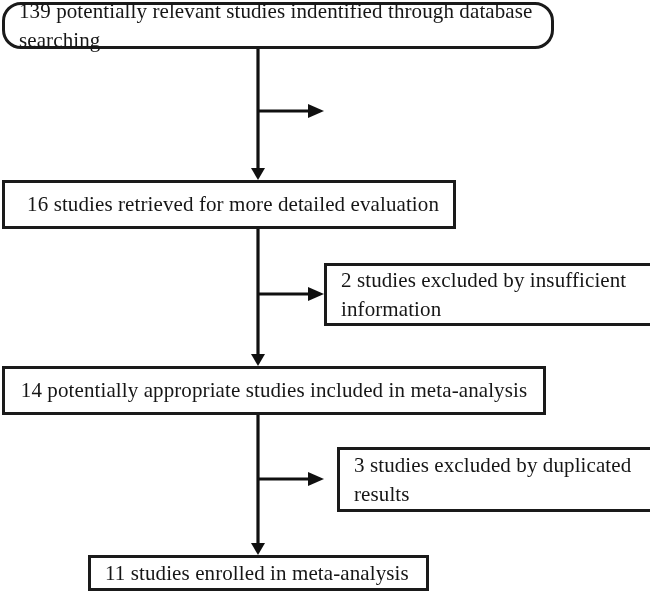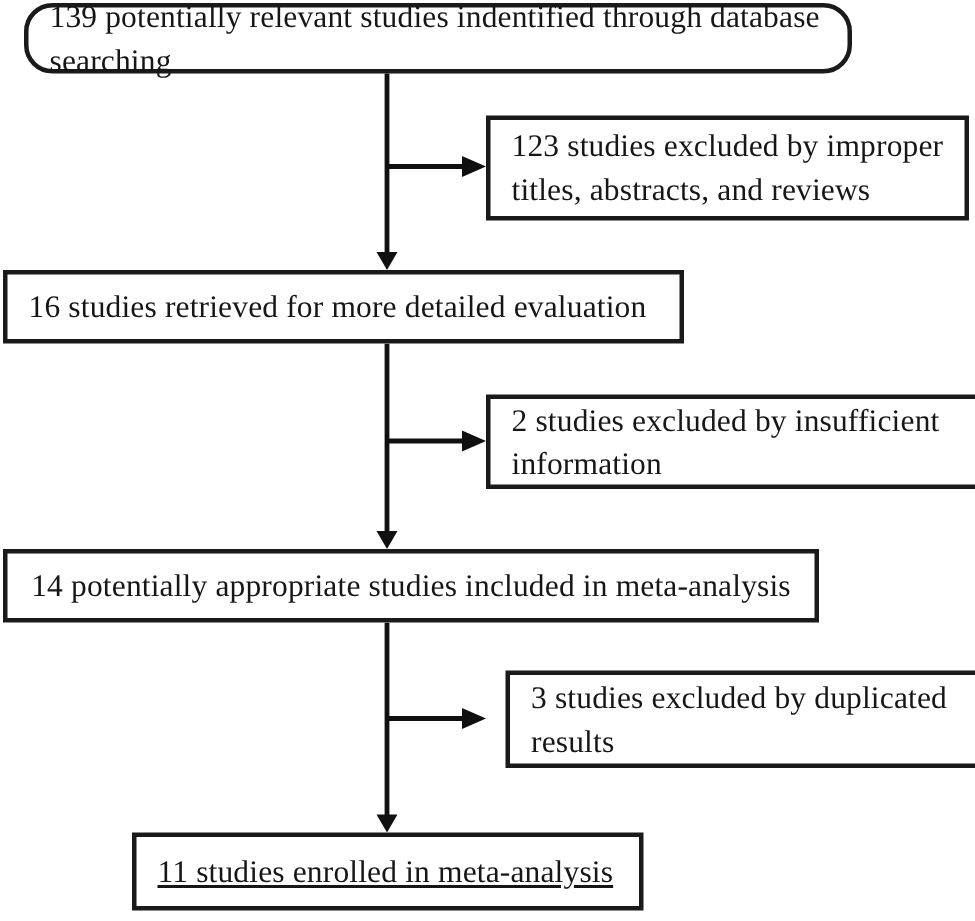--- a/index.html
+++ b/index.html
@@ -30,24 +30,24 @@
     font-size: 21px;
     line-height: 1.36;
     letter-spacing: 0.1px;
   }
   .flow-box .box-text {
     display: block;
     white-space: pre-line;
     text-align: left;
   }
   
-  #box-identified { left: 16px;  top: 2px;   width: 552px; height: 47px; border-radius: 19px; }
-  #box-retrieved  { left: 2px;  top: 180px; width: 454px; height: 49px; }
+  #box-identified { left: 2px;  top: 2px;   width: 552px; height: 47px; border-radius: 19px; }
+  #box-retrieved  { left: 2px;  top: 180px; width: 454px; height: 49px; align-items: flex-end; }
   #box-appropriate{ left: 2px;  top: 366px; width: 544px; height: 49px; align-items: center; }
-  #box-enrolled   { left: 88px; top: 555px; width: 341px; height: 52px; text-decoration: underline; }
+  #box-enrolled   { left: 88px; top: 555px; width: 341px; height: 36px; }
   
   #box-excluded-1 { left: 324px; top: 77px;  width: 322px; height: 70px; }
   #box-excluded-2 { left: 324px; top: 263px; width: 350px; height: 63px; }
   #box-excluded-3 { left: 337px; top: 447px; width: 322px; height: 65px; }
 
   
   #connectors {
     position: absolute;
     left: 0;
     top: 0;
@@ -93,24 +93,20 @@
     <g>
       <line x1="258" y1="479" x2="310" y2="479"></line>
       <polygon points="308,472 308,486 324,479"></polygon>
     </g>
   </svg>
 
   <div class="flow-box" id="box-identified">
     <span class="box-text">139 potentially relevant studies indentified through database searching</span>
   </div>
 
-  <div class="flow-box" id="box-excluded-1">
-    <span class="box-text">123 studies excluded by improper
-titles, abstracts, and reviews</span>
-  </div>
 
   <div class="flow-box" id="box-retrieved">
     <span class="box-text">16 studies retrieved for more detailed evaluation</span>
   </div>
 
   <div class="flow-box" id="box-excluded-2">
     <span class="box-text">2 studies excluded by insufficient
 information</span>
   </div>
 

